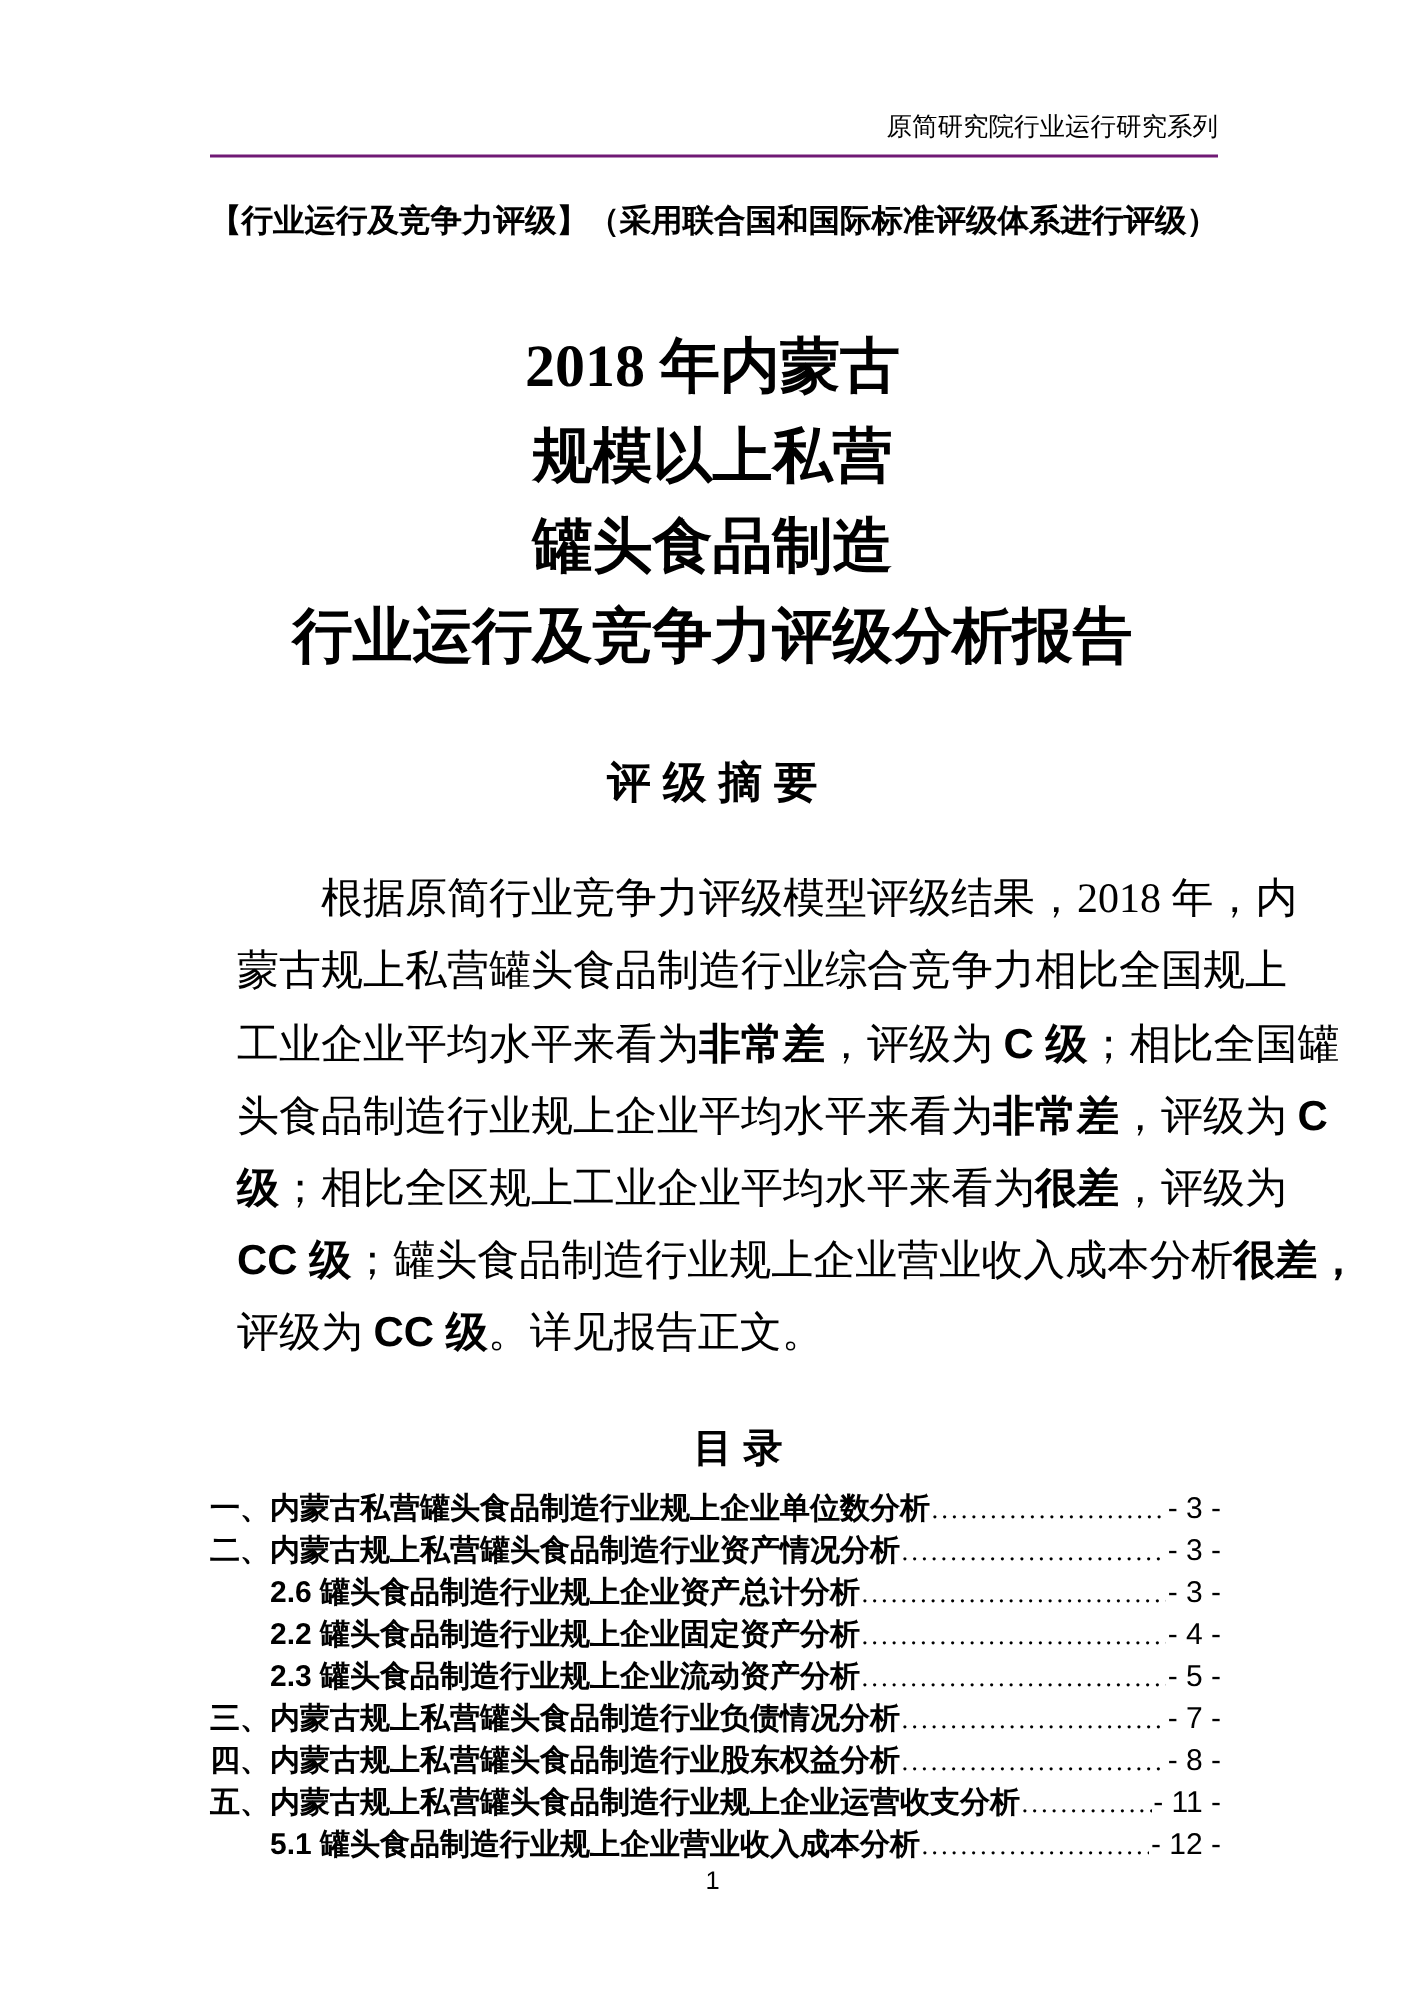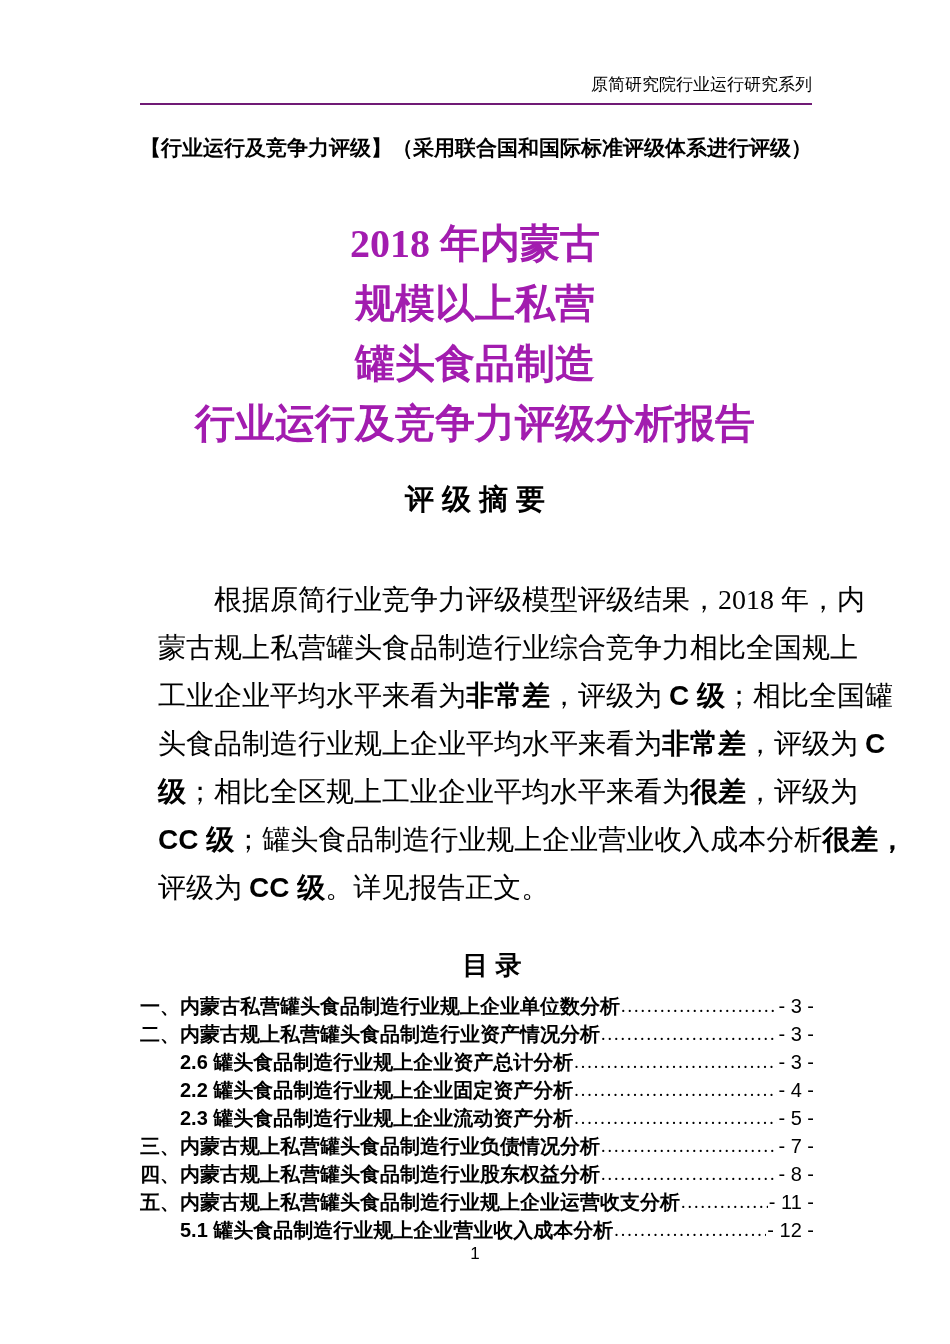--- a/index.html
+++ b/index.html
@@ -26,21 +26,21 @@
     font-weight:bold;font-size:21px;line-height:28px;
     white-space:nowrap;
   }
   .title-block{
     position:absolute;left:0;top:214px;width:950px;
     text-align:center;
     font-weight:bold;font-size:40px;line-height:60px;
     font-family:"Liberation Serif", serif;
   }
   .summary-heading{
-    position:absolute;left:0;top:480px;width:950px;
+    position:absolute;left:0;top:502px;width:950px;
     text-align:center;
     font-family:"Liberation Sans", sans-serif;
     font-weight:bold;font-size:29px;
   }
   .summary{
     position:absolute;left:140px;top:576px;width:676px;
     font-size:28px;line-height:48px;margin-left:18px;
   }
   .summary .line{
     text-align:justify;
@@ -92,21 +92,21 @@
 
 <div class="page">
 
   <div class="header">
     <span>原简研究院</span>
     <span>行业运行研究系列</span>
   </div>
 
   <div class="subtitle">【行业运行及竞争力评级】（采用联合国和国际标准评级体系进行评级）</div>
 
-  <div class="title-block" id="title-block" style="color: #a21caf;">
+  <div class="title-block" id="title-block" style="color: #000000;">
       <div>2018 年内蒙古</div>
       <div>规模以上私营</div>
       <div>罐头食品制造</div>
       <div>行业运行及竞争力评级分析报告</div>
     </div>
 
   <div class="summary-heading">评 级 摘 要</div>
 
   <div class="summary" id="summary">
       <div class="line first"><span>根据原简行业竞争力评级模型评级结果，2018 年，内</span></div>

